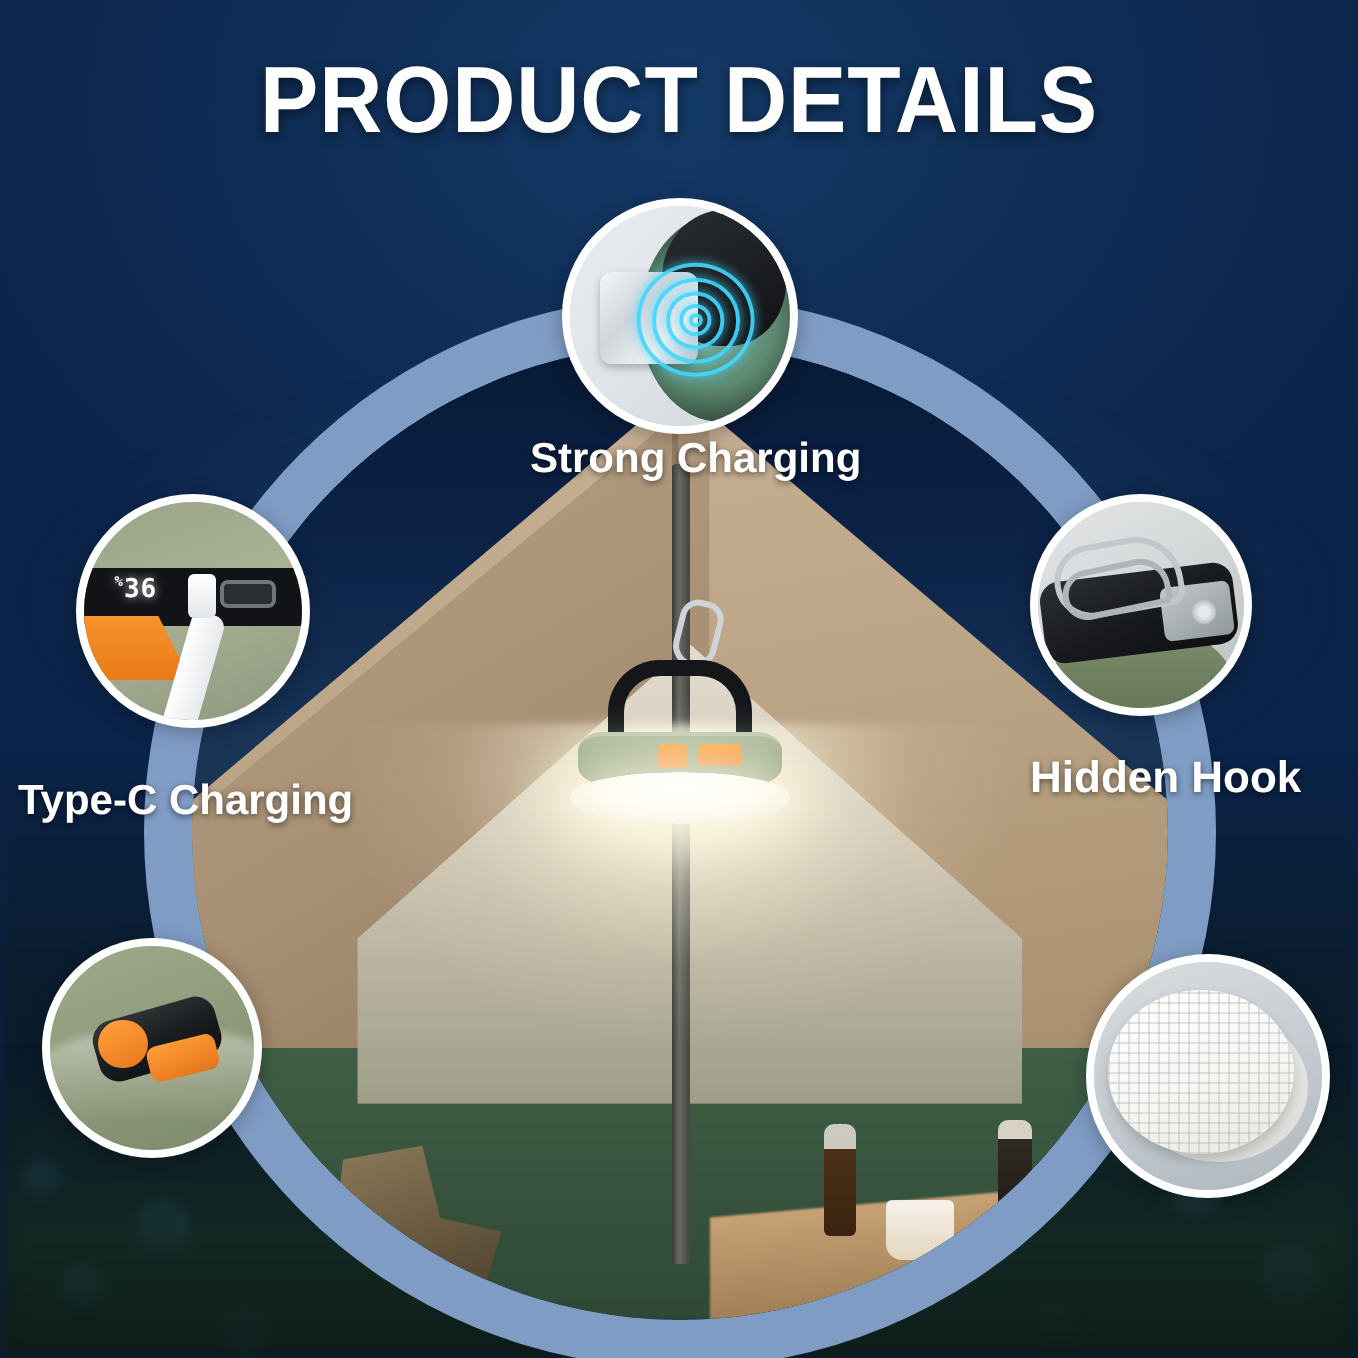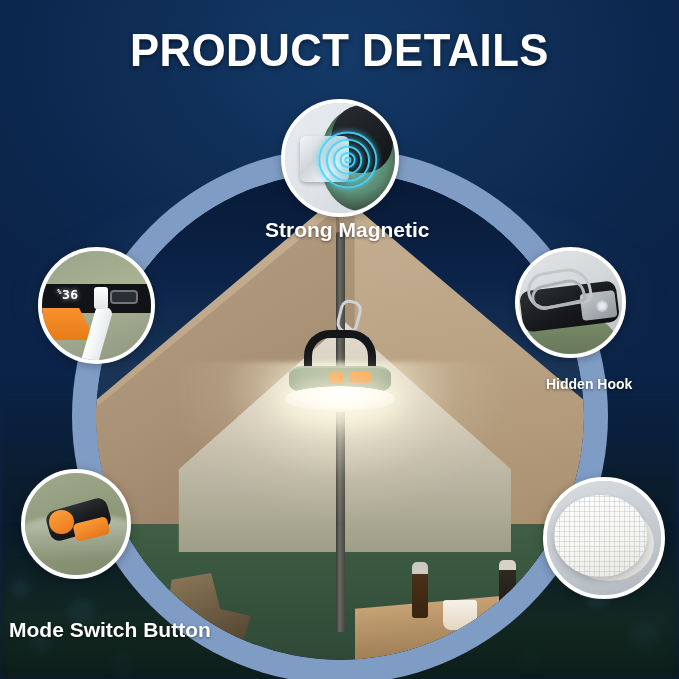--- a/index.html
+++ b/index.html
@@ -288,21 +288,21 @@
     box-shadow:0 3px 6px rgba(0,0,0,.18);
   }
 
   
   .label{
     position:absolute;color:#ffffff;font-weight:700;line-height:1.12;
     text-shadow:0 1px 3px rgba(0,0,0,.55);white-space:pre-line;
   }
   #lbl-magnetic{left:265px;top:218px;font-size:21px;}
   #lbl-typec{left:9px;top:389px;font-size:21px;}
-  #lbl-hook{left:546px;top:377px;font-size:14px;}
+  #lbl-hook{left:515px;top:377px;font-size:22px;}
   #lbl-mode{left:9px;top:618px;font-size:21px;}
   #lbl-lampshade{left:482px;top:616px;font-size:21px;}
 
   #title{
     position:absolute;left:0;right:0;top:22px;text-align:center;
     color:#ffffff;font-size:47px;font-weight:700;letter-spacing:.5px;
     transform:scaleX(.93);
     text-shadow:0 2px 6px rgba(0,0,0,.5);
   }
 </style>
@@ -354,33 +354,34 @@
       <div class="mag-plate"></div>
       <div class="ripple">
         <span class="r1"></span>
           <span class="r2"></span>
           <span class="r3"></span>
         <span class="r4"></span>
           <span class="r5"></span>
       </div>
     </div>
   </div>
-  <div class="label" id="lbl-magnetic">Strong Magnetic</div>
+  <div class="label" id="lbl-magnetic">Strong Charging</div>
 
   <div class="bubble" style="left:38px;top:247px;width:117px;height:117px;">
     <div class="inner">
       <div class="tc-bg"></div>
       <div class="tc-bar"></div>
       <div class="tc-digits"><span class="tc-pct">%</span><span>36</span></div>
       <div class="tc-port"></div>
       <div class="tc-orange"></div>
       <div class="tc-cable"></div>
       <div class="tc-plug"></div>
     </div>
   </div>
+  <div class="label" id="lbl-typec">Type-C Charging</div>
 
   <div class="bubble" style="left:515px;top:247px;width:111px;height:111px;">
     <div class="inner">
       <div class="hk-bg"></div>
       <div class="hk-green"></div>
       <div class="hk-black"></div>
       <div class="hk-plate"></div>
       <div class="hk-screw"></div>
       <div class="hk-wire"></div>
       <div class="hk-wire2"></div>
@@ -390,21 +391,20 @@
 
   <div class="bubble" style="left:21px;top:469px;width:110px;height:110px;">
     <div class="inner">
       <div class="ms-bg"></div>
       <div class="ms-sheen"></div>
       <div class="ms-black"></div>
       <div class="ms-cap"></div>
       <div class="ms-bar"></div>
     </div>
   </div>
-  <div class="label" id="lbl-mode">Mode Switch Button</div>
 
   <div class="bubble" style="left:543px;top:477px;width:122px;height:122px;">
     <div class="inner">
       <div class="ls-bg"></div>
       <div class="ls-disc-back"></div>
       <div class="ls-disc"></div>
     </div>
   </div>
 
 </div>

